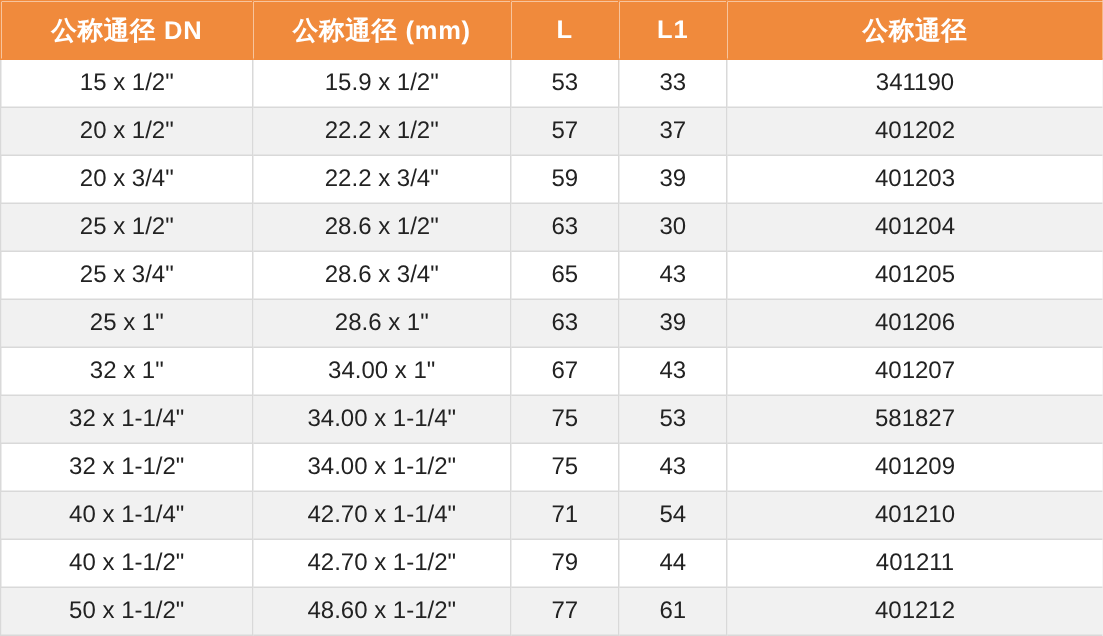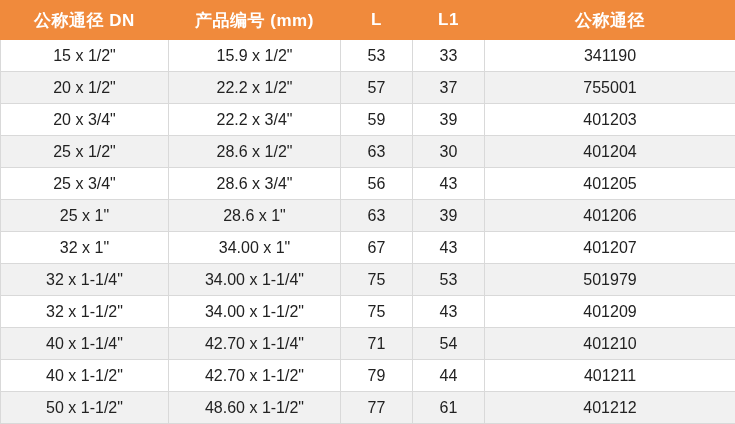--- a/index.html
+++ b/index.html
@@ -60,59 +60,59 @@
   <colgroup>
     <col class="col-dn">
     <col class="col-od">
     <col class="col-l">
     <col class="col-l1">
     <col class="col-code">
   </colgroup>
   <thead>
     <tr>
       <th>公称通径 DN</th>
-      <th>产品编号 (mm)</th>
+      <th>公称通径 (mm)</th>
       <th>L</th>
       <th>L1</th>
       <th>公称通径</th>
     </tr>
   </thead>
   <tbody id="table-body">
       <tr class="odd">
         <td>15 x 1/2"</td>
         <td>15.9 x 1/2"</td>
         <td>53</td>
         <td>33</td>
         <td>341190</td>
       </tr>
       <tr class="even">
         <td>20 x 1/2"</td>
         <td>22.2 x 1/2"</td>
         <td>57</td>
         <td>37</td>
-        <td>755001</td>
+        <td>401202</td>
       </tr>
       <tr class="odd">
         <td>20 x 3/4"</td>
         <td>22.2 x 3/4"</td>
         <td>59</td>
         <td>39</td>
         <td>401203</td>
       </tr>
       <tr class="even">
         <td>25 x 1/2"</td>
         <td>28.6 x 1/2"</td>
         <td>63</td>
         <td>30</td>
         <td>401204</td>
       </tr>
       <tr class="odd">
         <td>25 x 3/4"</td>
         <td>28.6 x 3/4"</td>
-        <td>56</td>
+        <td>65</td>
         <td>43</td>
         <td>401205</td>
       </tr>
       <tr class="even">
         <td>25 x 1"</td>
         <td>28.6 x 1"</td>
         <td>63</td>
         <td>39</td>
         <td>401206</td>
       </tr>
@@ -121,21 +121,21 @@
         <td>34.00 x 1"</td>
         <td>67</td>
         <td>43</td>
         <td>401207</td>
       </tr>
       <tr class="even">
         <td>32 x 1-1/4"</td>
         <td>34.00 x 1-1/4"</td>
         <td>75</td>
         <td>53</td>
-        <td>501979</td>
+        <td>581827</td>
       </tr>
       <tr class="odd">
         <td>32 x 1-1/2"</td>
         <td>34.00 x 1-1/2"</td>
         <td>75</td>
         <td>43</td>
         <td>401209</td>
       </tr>
       <tr class="even">
         <td>40 x 1-1/4"</td>

